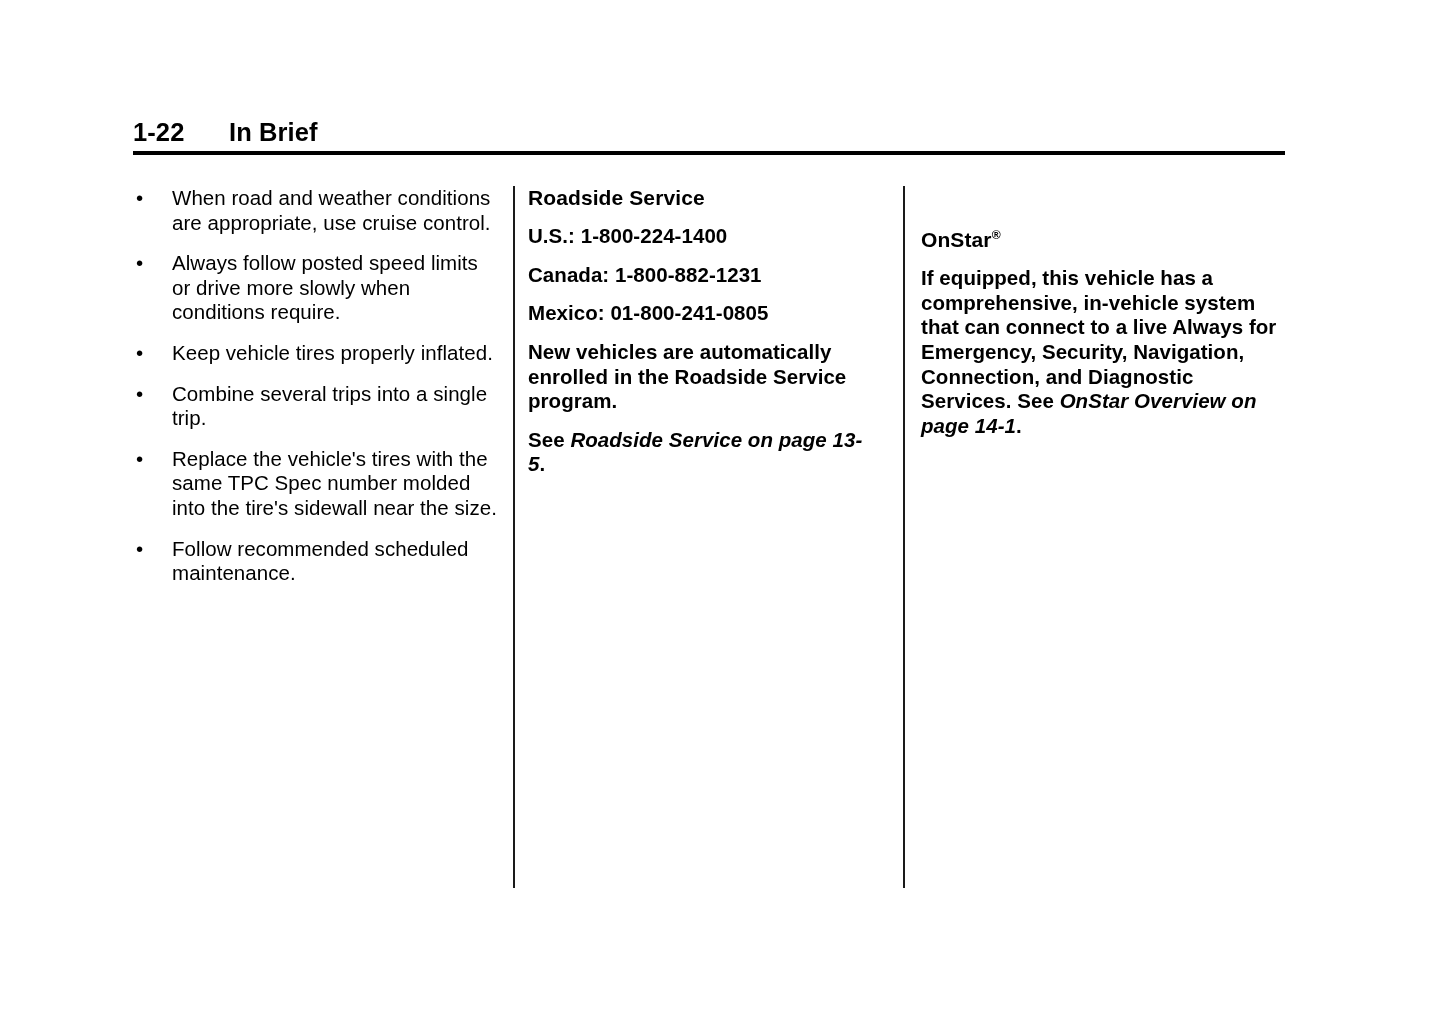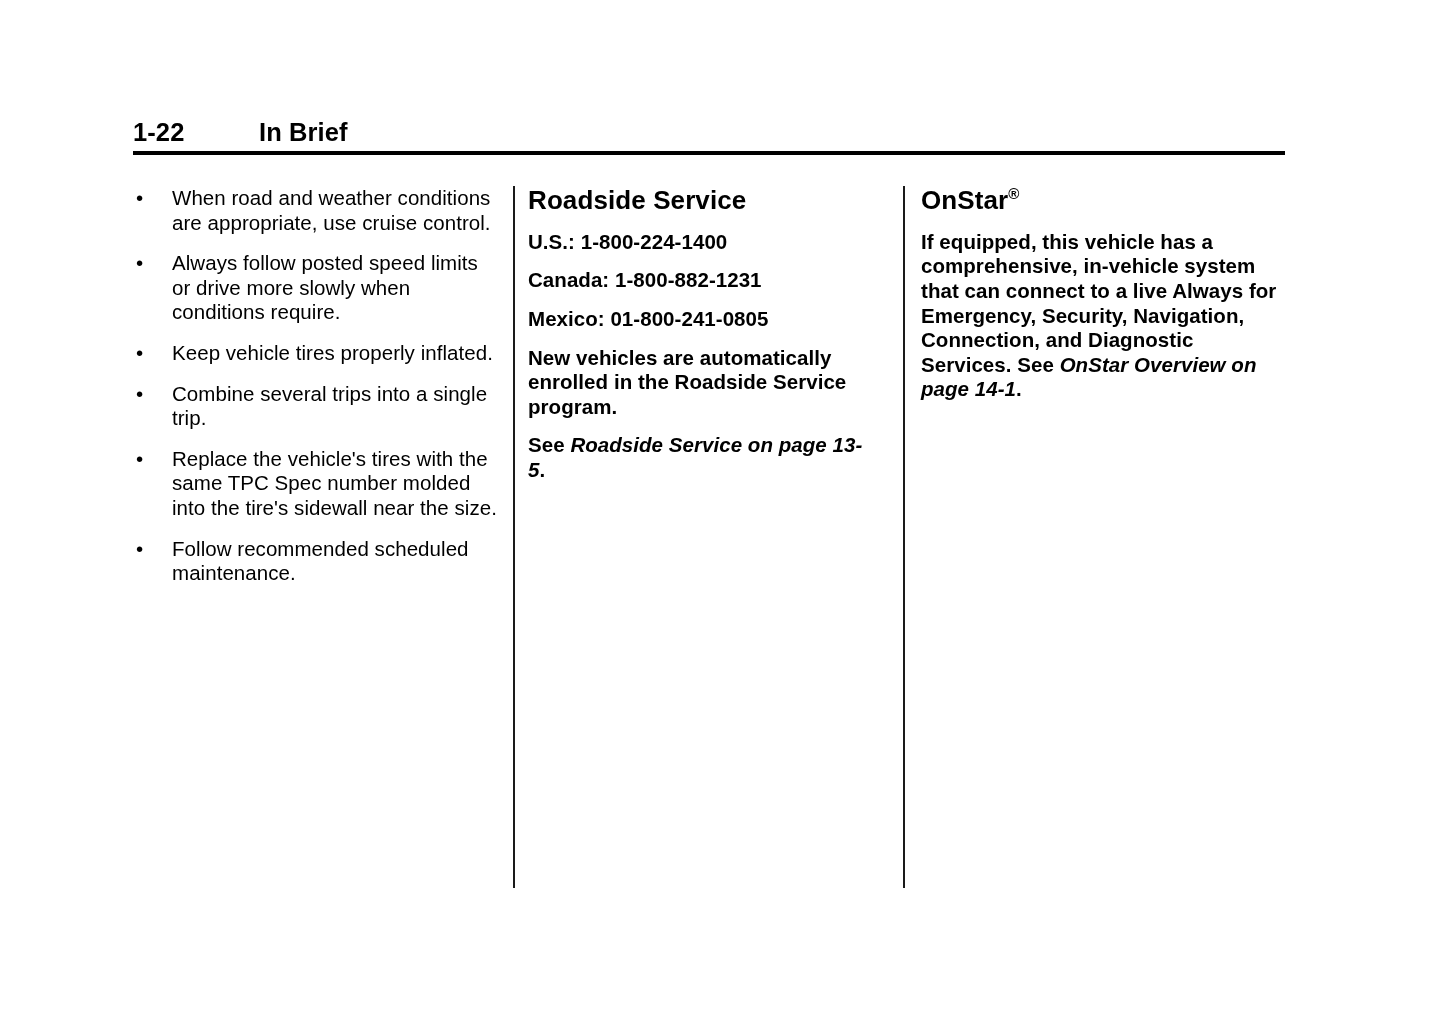--- a/index.html
+++ b/index.html
@@ -33,21 +33,20 @@
     width: 1152px;
   }
   .header-line {
     display: flex;
     align-items: baseline;
     font-size: 25.5px;
     font-weight: bold;
     letter-spacing: 0.1px;
     line-height: 1.1;
     padding-bottom: 5px;
-    gap: 30px;
   }
   .header-folio {
     min-width: 96px;
   }
   .header-title {
     white-space: nowrap;
   }
   .header-rule {
     width: 100%;
     height: 4px;
@@ -60,36 +59,36 @@
     left: 0;
     top: 186px;
   }
 
   .col {
     position: absolute;
     top: 0;
   }
   .col-1 { left: 133px;  width: 365px; }
   .col-2 { left: 528px;  width: 350px; }
-  .col-3 { left: 921px;  width: 364px; }
+  .col-3 { left: 921px;  width: 364px; margin-top: 42px; }
 
   
   .col-rule {
     position: absolute;
     top: 186px;
     width: 2px;
     height: 702px;
     background: #1a1a1a;
   }
   .col-rule-1 { left: 513px; }
   .col-rule-2 { left: 903px; }
 
   
   .col-heading {
-    font-size: 26px;
+    font-size: 21px;
     font-weight: bold;
     line-height: 1.15;
     margin: 0 0 14px 0;
     letter-spacing: 0.1px;
   }
   .col-heading .sup {
     font-size: 0.58em;
     vertical-align: super;
     line-height: 0;
     font-weight: bold;

